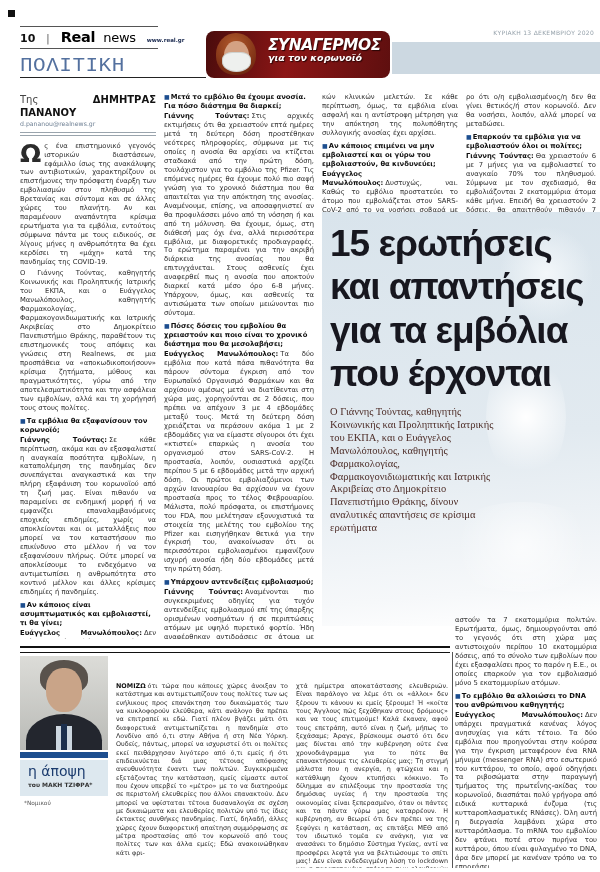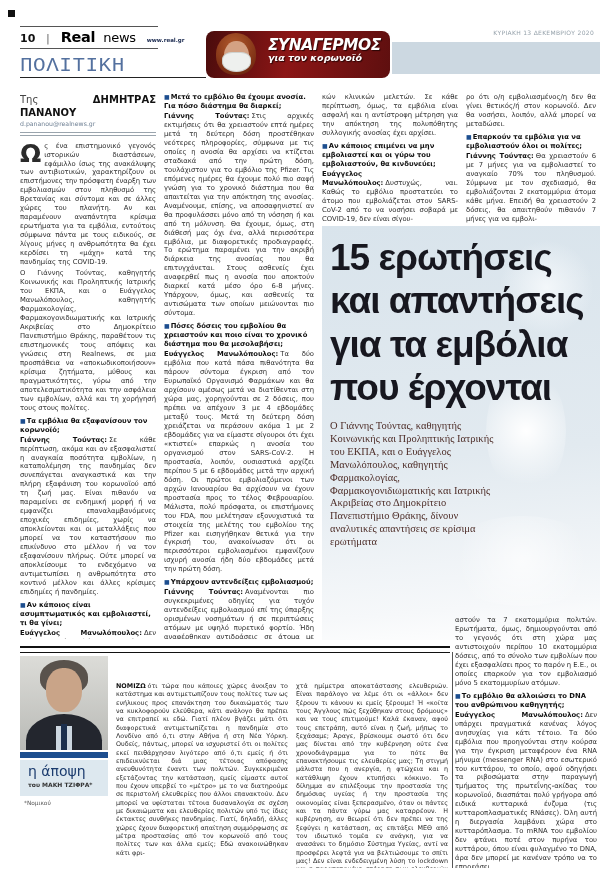--- a/index.html
+++ b/index.html
@@ -53,21 +53,21 @@
   .bullet{color:#1d4e8f;font-size:6px;margin-right:1px;}
   .spk{color:#111;margin-right:2px;}
 
   .c1{left:20px;top:93px;width:136px;height:546px;}
   .c2{left:164px;top:93px;width:150px;height:546px;}
   .c3{left:322px;top:93px;width:136px;height:131px;}
   .c4{left:466px;top:93px;width:130px;height:131px;}
   .c5{left:455px;top:616px;width:142px;height:252px;}
 
   
-  .feature{left:322px;top:226px;width:278px;height:414px;overflow:hidden;
+  .feature{left:322px;top:212px;width:278px;height:414px;overflow:hidden;
            background:linear-gradient(175deg,#d9e4ec 0%,#e2eaf0 55%,#f6f8fa 90%,#ffffff 100%);}
   .blob{position:absolute;border-radius:50%;}
   .blob1{right:6px;top:14px;width:95px;height:95px;
          background:radial-gradient(circle,#f3f7fa 0%,rgba(243,247,250,0) 70%);}
   .blob2{right:34px;top:140px;width:80px;height:130px;
          background:radial-gradient(circle,#ffffff 0%,rgba(255,255,255,0) 70%);}
   .blob3{left:120px;top:290px;width:160px;height:90px;
          background:radial-gradient(circle,rgba(255,255,255,.7) 0%,rgba(255,255,255,0) 70%);}
   .headline{position:absolute;left:8px;top:10px;width:266px;
             font-family:"Liberation Sans","DejaVu Sans",sans-serif;

